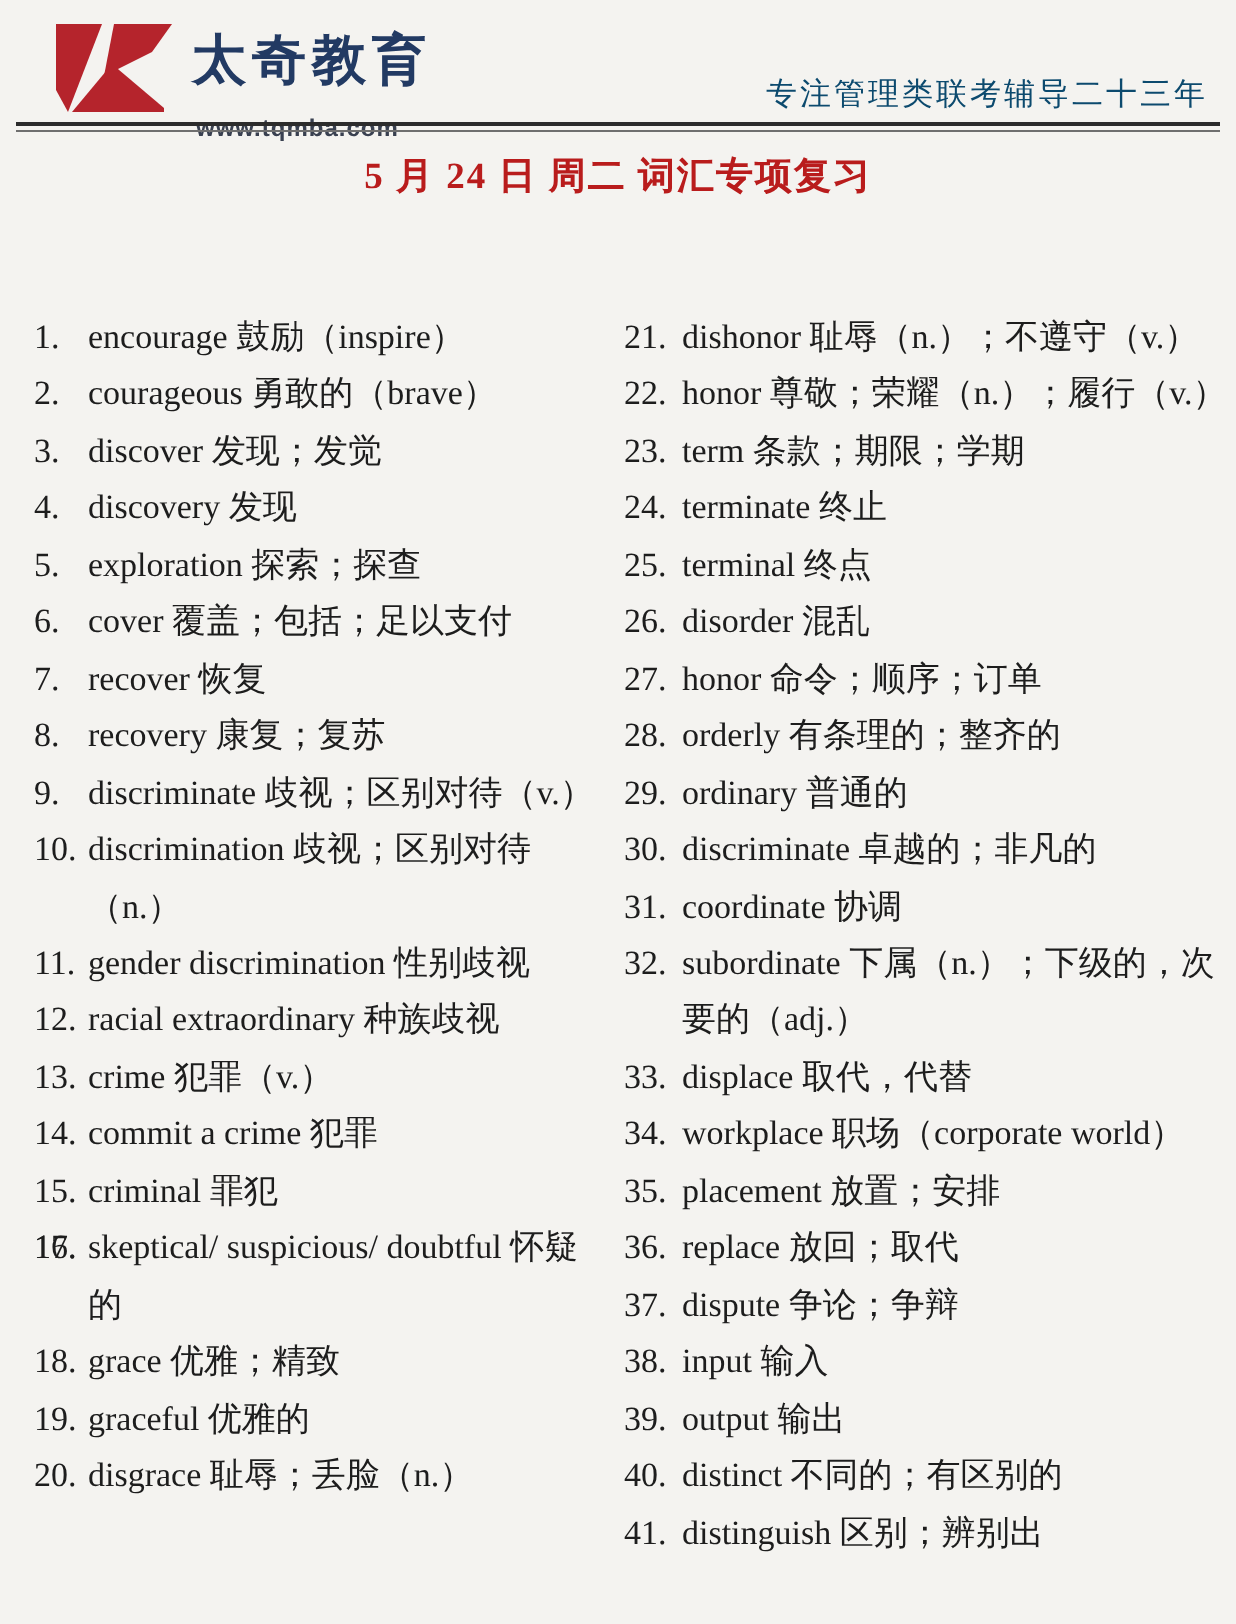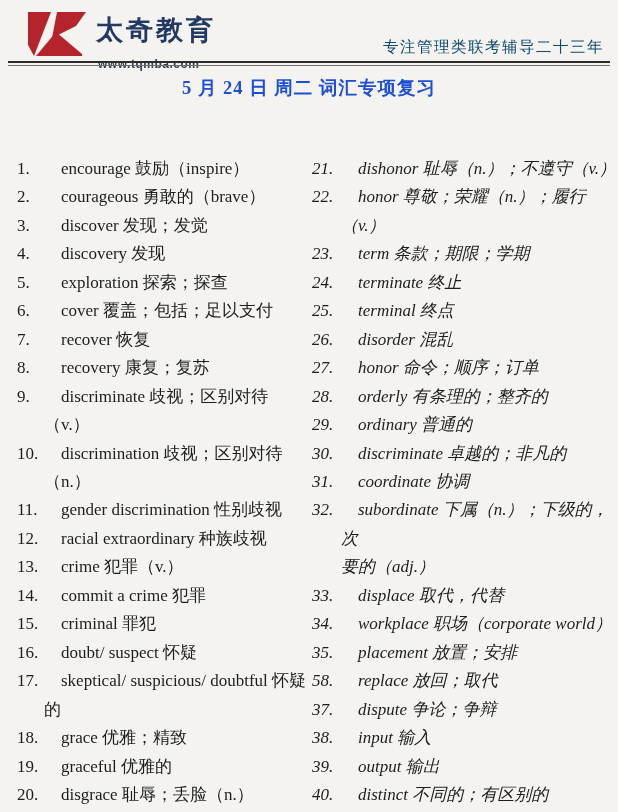--- a/index.html
+++ b/index.html
@@ -30,36 +30,36 @@
     position:absolute; right:14px; top:37px;
     font-size:15.5px; color:#0c4a6e; letter-spacing:1.5px;
   }
   .rules { position:absolute; left:8px; right:8px; top:61px; }
   .rule-thick { height:2px; background:#2c2c2c; margin-bottom:2px; }
   .rule-thin  { height:1px; background:#6f6f6f; }
 
   
   .title {
     text-align:center; padding-top:8px;
-    font-size:18.5px; font-weight:bold; color:#1d4ed8; letter-spacing:1px;
+    font-size:18.5px; font-weight:bold; color:#b91c1c; letter-spacing:1px;
   }
 
   
   .vocab { display:flex; padding-left:17px; margin-top:55px; }
   .vocab ol { margin:0; padding:0; list-style:none; }
   .col-left  { width:295px; }
   .col-right { width:306px; }
   .vocab li {
     position:relative;
     font-size:17px; line-height:28.45px; color:#1d1d1d;
   }
   .col-left  li { padding-left:27px; }
-  .col-right li { padding-left:29px;font-style:italic; }
+  .col-right li { padding-left:29px; }
   .vocab .num { position:absolute; left:0; top:0; }
-  .vocab .txt { white-space:pre-wrap;margin-left:17px; }
+  .vocab .txt { white-space:pre-wrap; }
 </style>
 </head>
 <body>
 
 <div class="sheet">
 
   <div class="header">
     <svg class="logo" viewBox="0 0 60 48" xmlns="http://www.w3.org/2000/svg">
       <polygon points="0,2 23,2 6,46 0,35"></polygon>
       <polygon points="29,2 58,2 48,16 24,28"></polygon>
@@ -86,21 +86,21 @@
         <li><span class="num">6.</span><span class="txt">cover 覆盖；包括；足以支付</span></li>
         <li><span class="num">7.</span><span class="txt">recover 恢复</span></li>
         <li><span class="num">8.</span><span class="txt">recovery 康复；复苏</span></li>
         <li><span class="num">9.</span><span class="txt">discriminate 歧视；区别对待（v.）</span></li>
         <li><span class="num">10.</span><span class="txt">discrimination 歧视；区别对待（n.）</span></li>
         <li><span class="num">11.</span><span class="txt">gender discrimination 性别歧视</span></li>
         <li><span class="num">12.</span><span class="txt">racial extraordinary 种族歧视</span></li>
         <li><span class="num">13.</span><span class="txt">crime 犯罪（v.）</span></li>
         <li><span class="num">14.</span><span class="txt">commit a crime 犯罪</span></li>
         <li><span class="num">15.</span><span class="txt">criminal 罪犯</span></li>
-        <li><span class="num">16.</span><span class="txt">doubt/ suspect 怀疑</span></li>
+        <li><span class="num">16.</span></li>
         <li><span class="num">17.</span><span class="txt">skeptical/ suspicious/ doubtful 怀疑
 的</span></li>
         <li><span class="num">18.</span><span class="txt">grace 优雅；精致</span></li>
         <li><span class="num">19.</span><span class="txt">graceful 优雅的</span></li>
         <li><span class="num">20.</span><span class="txt">disgrace 耻辱；丢脸（n.）</span></li>
       </ol>
     <ol class="col-right" id="col-right">
         <li><span class="num">21.</span><span class="txt">dishonor 耻辱（n.）；不遵守（v.）</span></li>
         <li><span class="num">22.</span><span class="txt">honor 尊敬；荣耀（n.）；履行（v.）</span></li>
         <li><span class="num">23.</span><span class="txt">term 条款；期限；学期</span></li>
@@ -110,21 +110,21 @@
         <li><span class="num">27.</span><span class="txt">honor 命令；顺序；订单</span></li>
         <li><span class="num">28.</span><span class="txt">orderly 有条理的；整齐的</span></li>
         <li><span class="num">29.</span><span class="txt">ordinary 普通的</span></li>
         <li><span class="num">30.</span><span class="txt">discriminate 卓越的；非凡的</span></li>
         <li><span class="num">31.</span><span class="txt">coordinate 协调</span></li>
         <li><span class="num">32.</span><span class="txt">subordinate 下属（n.）；下级的，次
 要的（adj.）</span></li>
         <li><span class="num">33.</span><span class="txt">displace 取代，代替</span></li>
         <li><span class="num">34.</span><span class="txt">workplace 职场（corporate world）</span></li>
         <li><span class="num">35.</span><span class="txt">placement 放置；安排</span></li>
-        <li><span class="num">58.</span><span class="txt">replace 放回；取代</span></li>
+        <li><span class="num">36.</span><span class="txt">replace 放回；取代</span></li>
         <li><span class="num">37.</span><span class="txt">dispute 争论；争辩</span></li>
         <li><span class="num">38.</span><span class="txt">input 输入</span></li>
         <li><span class="num">39.</span><span class="txt">output 输出</span></li>
         <li><span class="num">40.</span><span class="txt">distinct 不同的；有区别的</span></li>
         <li><span class="num">41.</span><span class="txt">distinguish 区别；辨别出</span></li>
       </ol>
   </div>
 
 </div>
 

